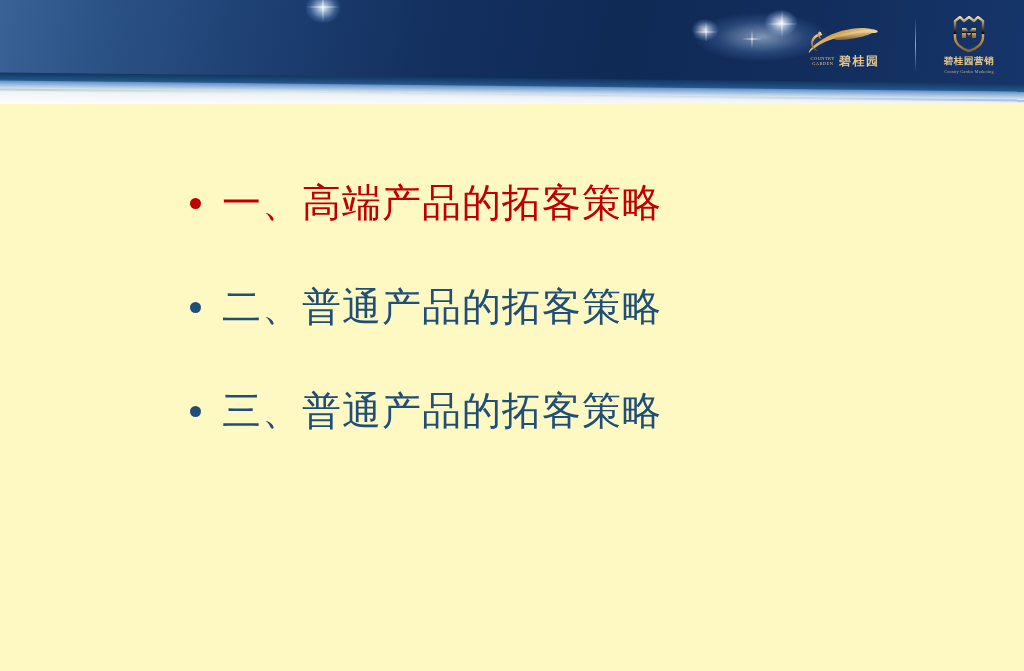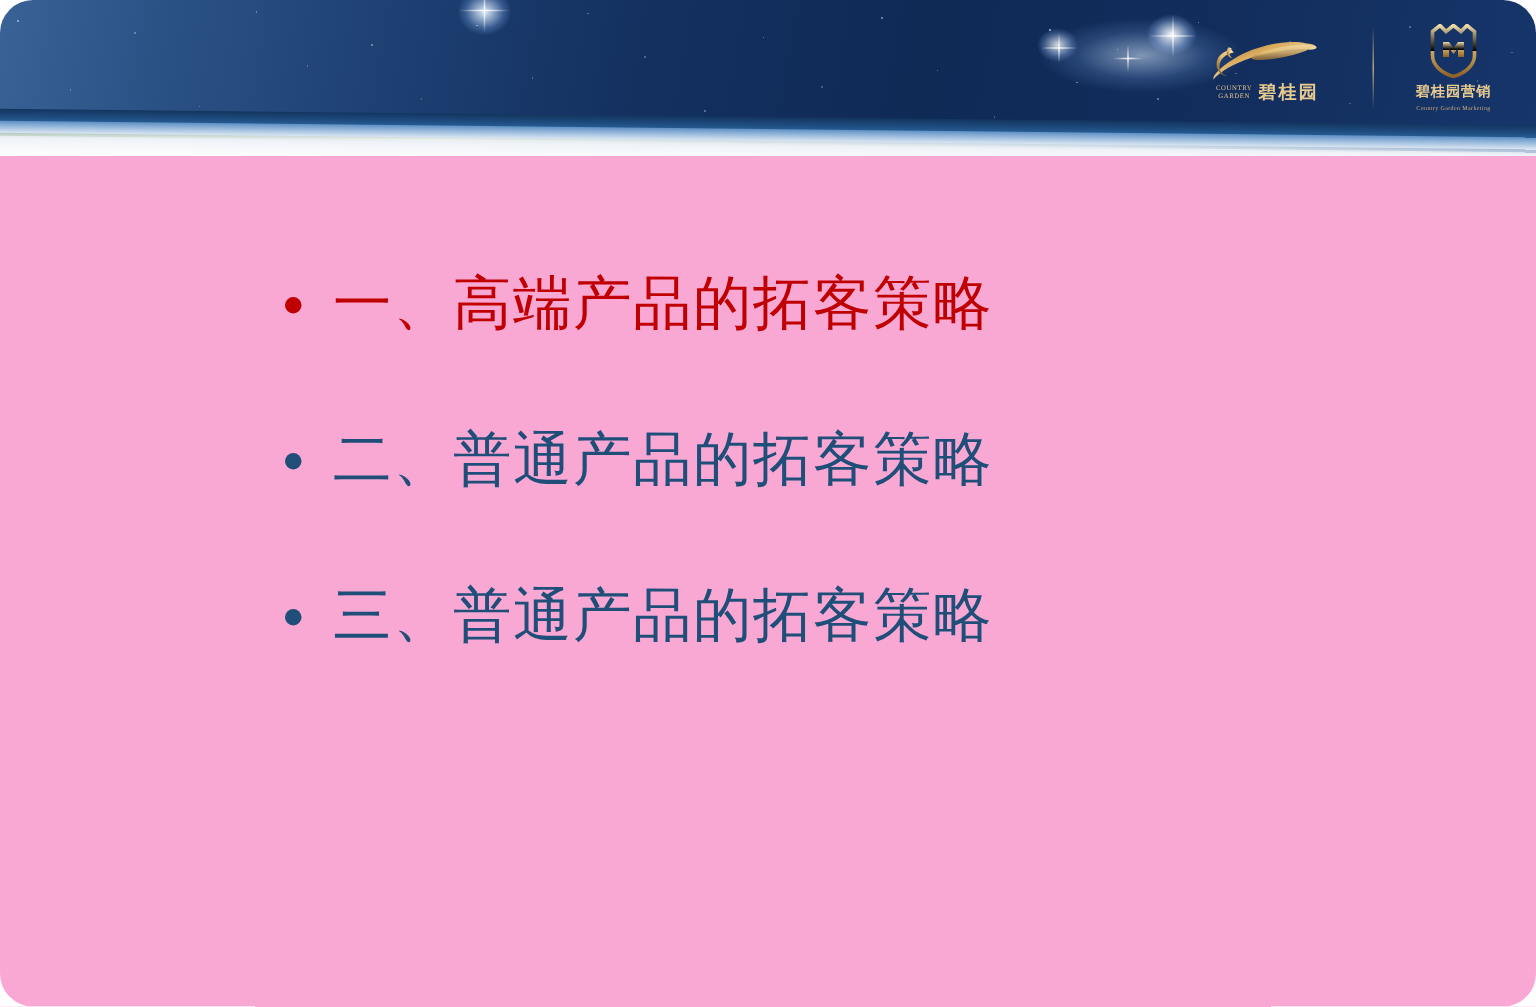--- a/index.html
+++ b/index.html
@@ -10,21 +10,20 @@
   body {
     font-family: "Liberation Serif", "DejaVu Serif", serif;
   }
 
   .slide {
     position: relative;
     width: 1024px;
     height: 671px;
     background: #fdfdfd;
     overflow: hidden;
-    border-radius: 22px;
   }
 
   
   .banner {
     position: absolute;
     left: 0;
     top: 0;
     width: 1024px;
     height: 104px;
     overflow: hidden;
@@ -200,21 +199,21 @@
     white-space: nowrap;
   }
 
   
   .content {
     position: absolute;
     left: 0;
     top: 104px;
     width: 1024px;
     height: 567px;
-    background: #f9a8d4;
+    background: #fef9c3;
   }
   .bullet-list {
     position: absolute;
     left: 190px;
     top: 76px;
     width: 740px;
     margin: 0;
     padding: 0;
     list-style: none;
   }

